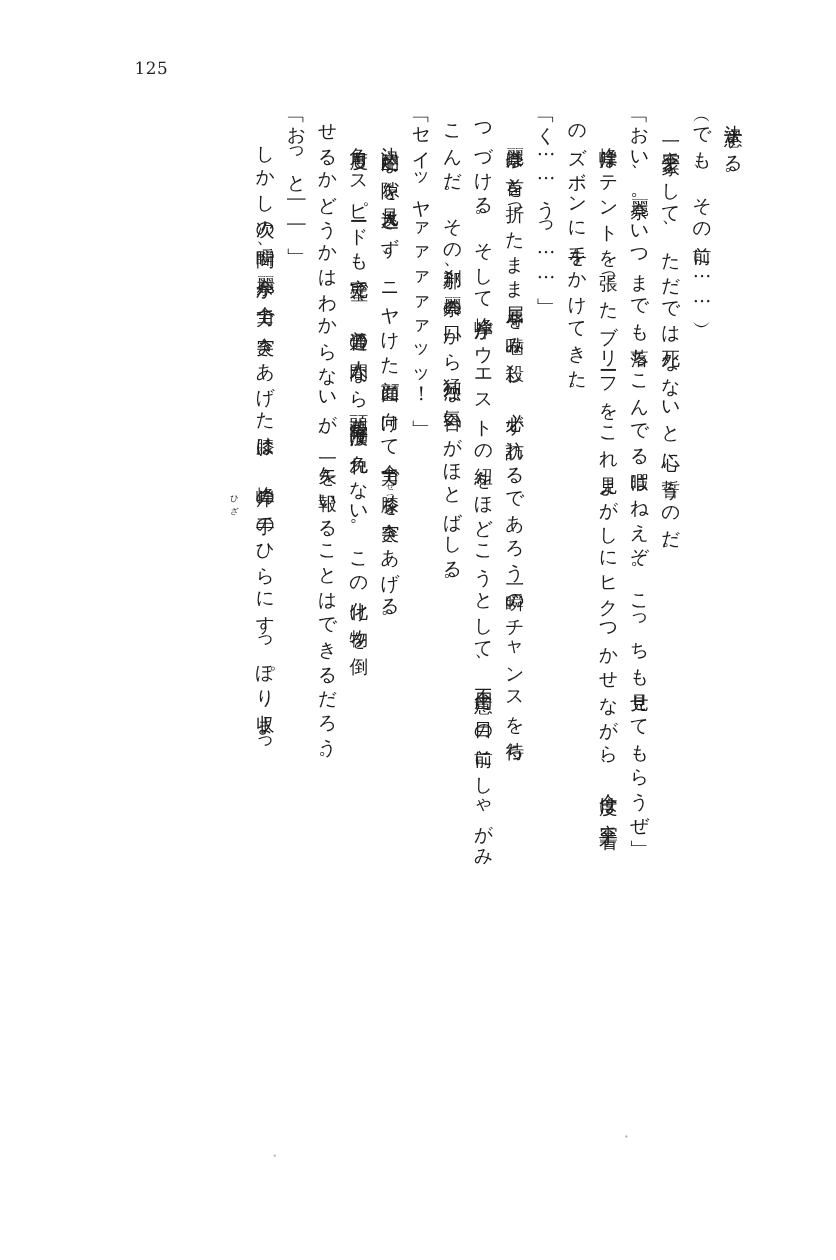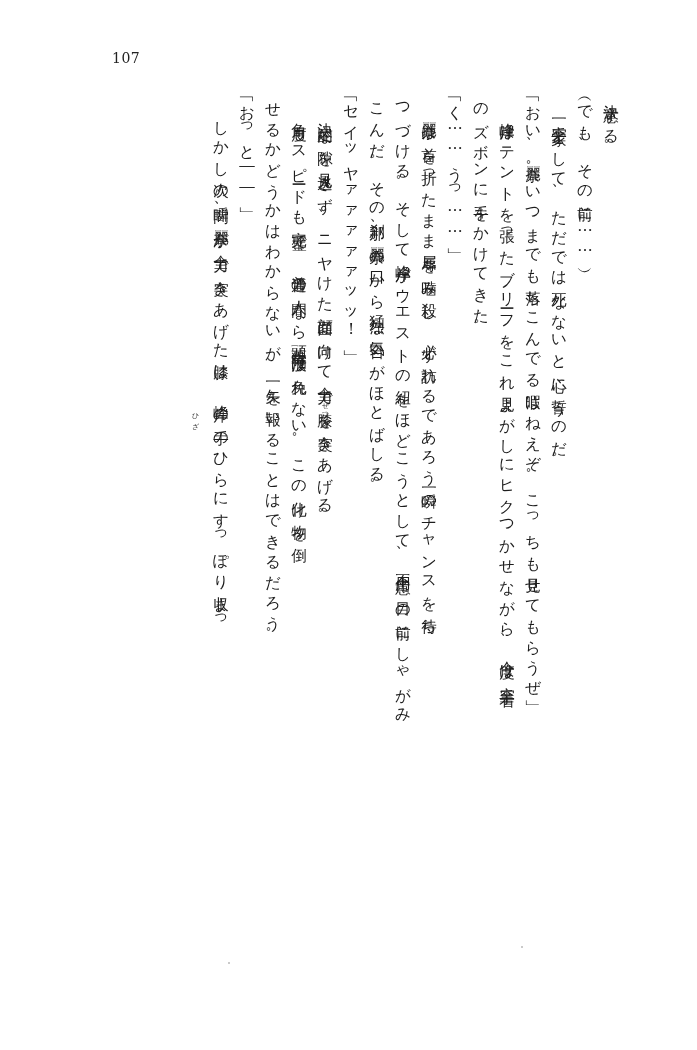--- a/index.html
+++ b/index.html
@@ -69,21 +69,21 @@
     height: 2px;
     background: #b8b8b8;
     border-radius: 50%;
   }
 </style>
 </head>
 <body>
 
 <div class="page">
 
-  <div class="page-number">107</div>
+  <div class="page-number">125</div>
 
   <div class="body-text">
     <div class="tline">決意する。</div>
     <div class="tline">（でも、その前に……）</div>
     <div class="tline">　一空手家として、ただでは死なないと心に誓うのだ。</div>
     <div class="tline">「おい、麗奈。いつまでも落ちこんでる暇はねえぞ。こっちも見せてもらうぜ」</div>
     <div class="tline">　峰岸はテントを張ったブリーフをこれ見よがしにヒクつかせながら、今度は空手着</div>
     <div class="tline">のズボンに手をかけてきた。</div>
     <div class="tline">「く……うっ……」</div>
     <div class="tline">　麗奈は首を折ったまま屈辱を噛み殺し、必ず訪れるであろう一瞬のチャンスを待ち</div>

